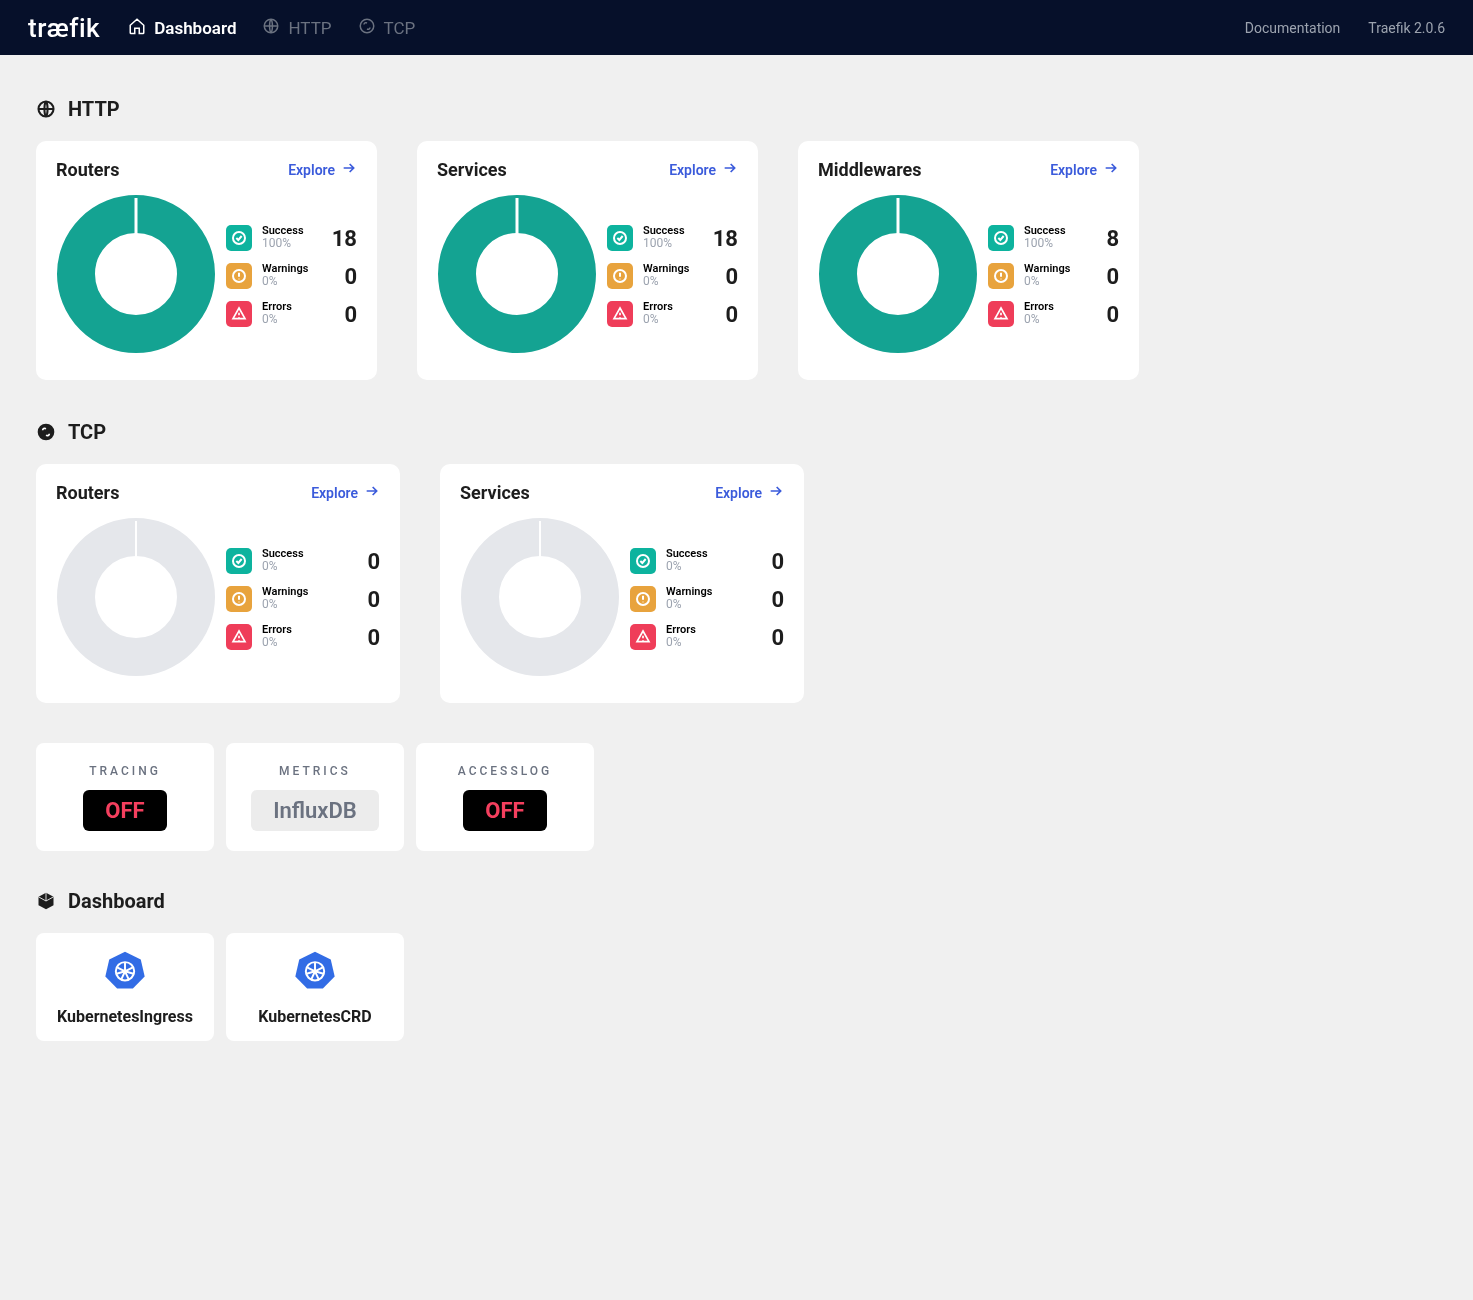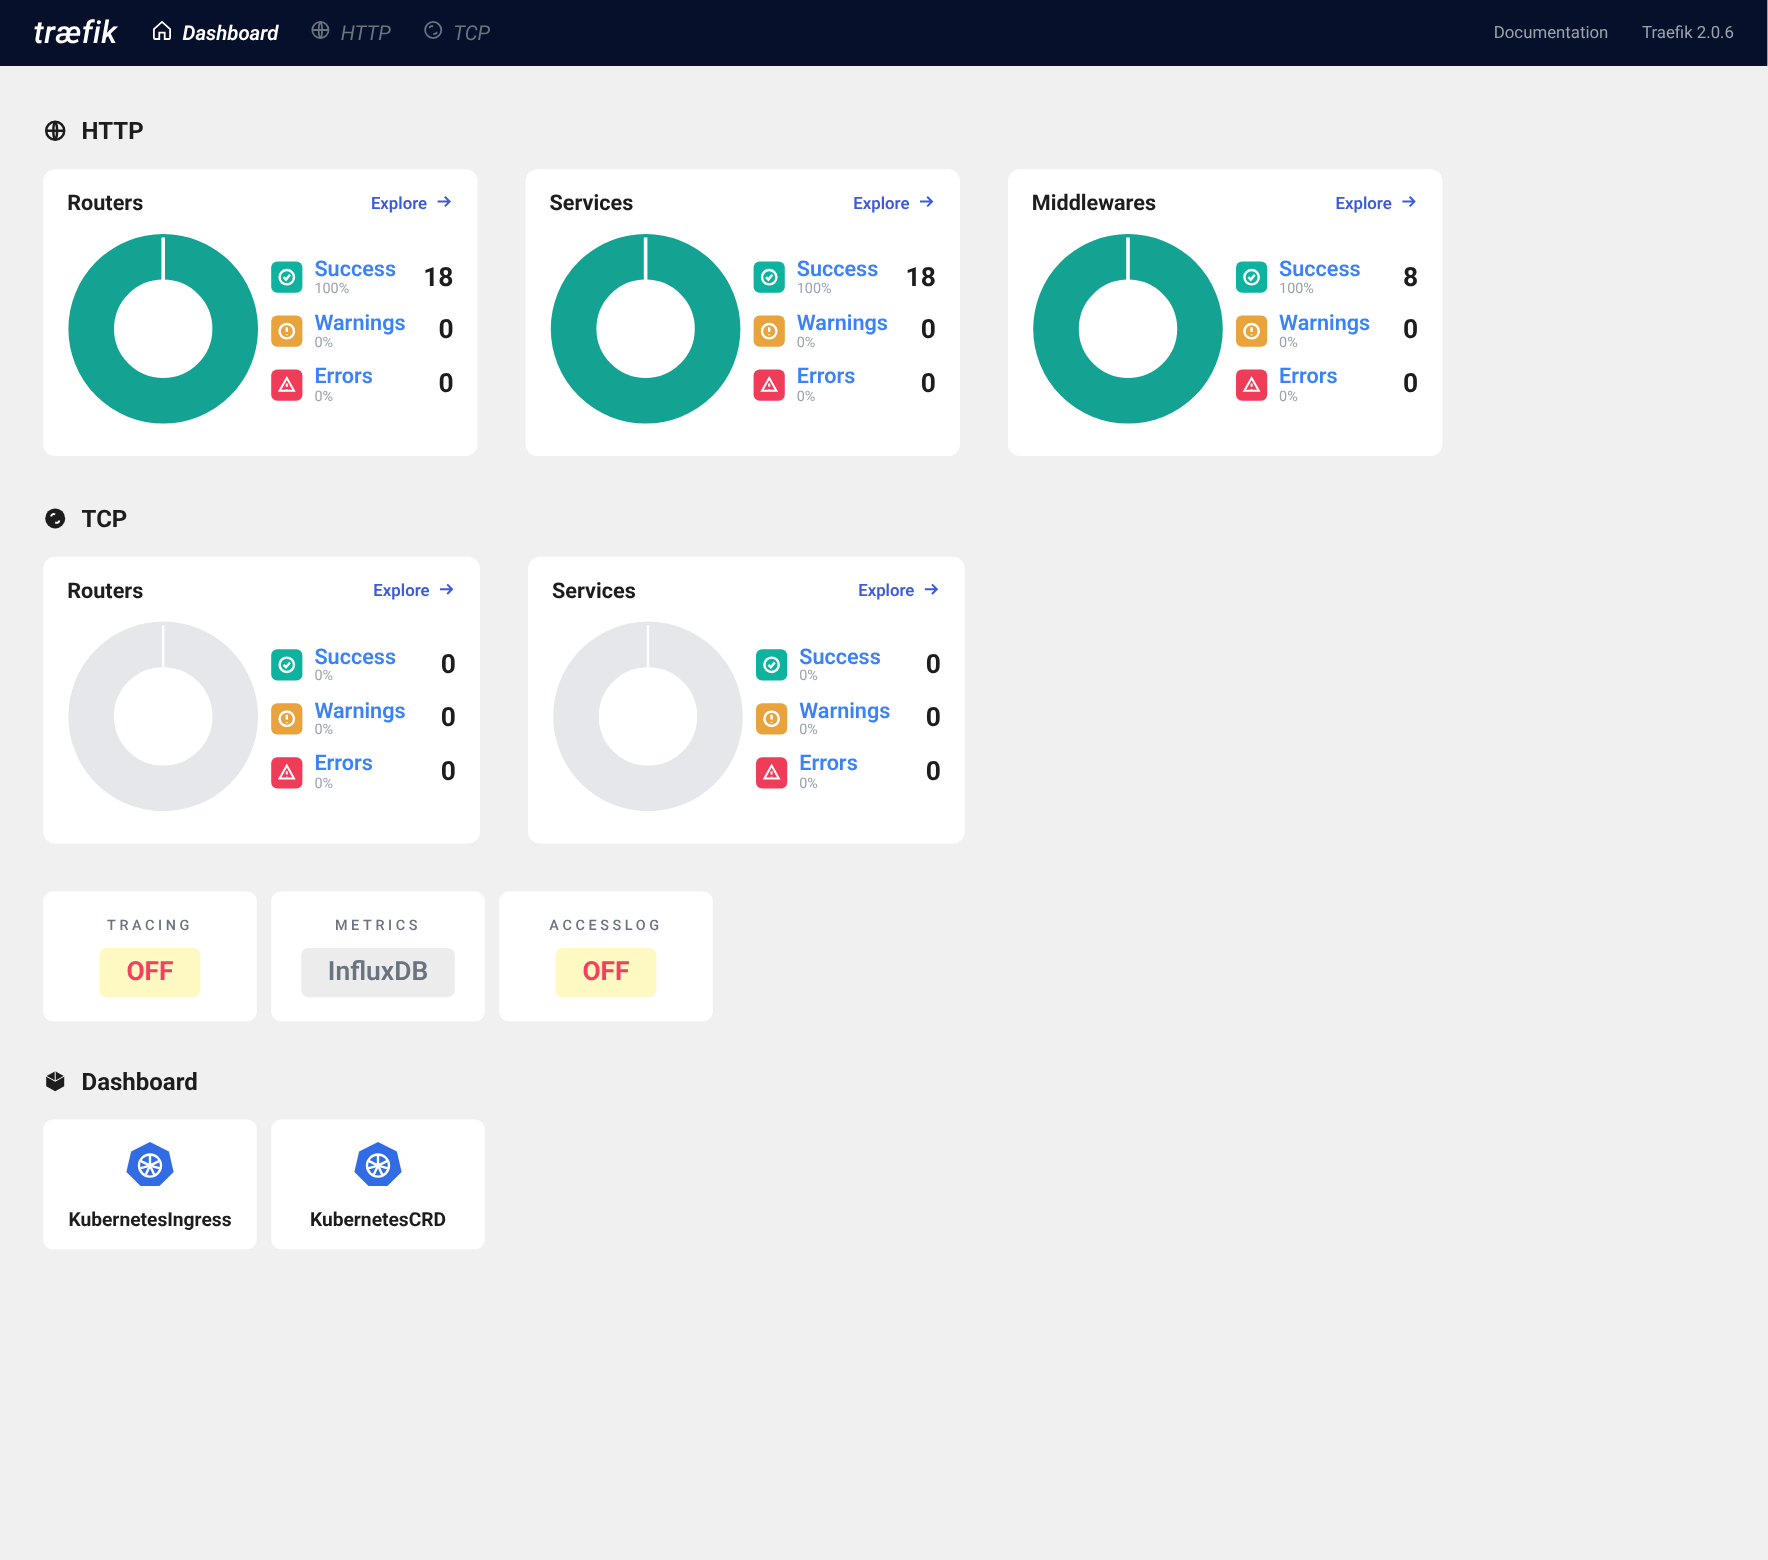--- a/index.html
+++ b/index.html
@@ -1,18 +1,18 @@
 <!DOCTYPE html>
 <html><head>
 <meta charset="utf-8">
 <style>
   * { box-sizing: border-box; margin: 0; padding: 0; }
   html, body { width: 1473px; font-family: -apple-system, BlinkMacSystemFont, "Segoe UI", Roboto, Helvetica, Arial, sans-serif; background: #f0f0f0; color: #1d1d1d; }
   .navbar { background: #06102a; height: 55px; display: flex; align-items: center; padding: 0 28px; justify-content: space-between; }
-  .nav-left { display: flex; align-items: center; gap: 28px; font-style: italic; }
+  .nav-left { display: flex; align-items: center; gap: 28px; }
   .logo { color: #fff; font-size: 26px; font-weight: 500; letter-spacing: 0.5px; }
   .nav-items { display: flex; align-items: center; gap: 26px; }
   .nav-item { display: flex; align-items: center; gap: 8px; color: #6b7280; font-size: 17px; cursor: pointer; }
   .nav-item.active { color: #fff; font-weight: 600; }
   .nav-item svg, .nav-item .icon { width: 18px; height: 18px; }
   .nav-right { display: flex; align-items: center; gap: 28px; color: #9ca3af; font-size: 14px; }
   .nav-right a { color: #9ca3af; text-decoration: none; cursor: pointer; }
   .content { padding: 30px 36px 40px; width: 1175px; }
   .section-header { display: flex; align-items: center; gap: 12px; margin: 12px 0 20px; }
   .section-header .icon { width: 20px; height: 20px; display: flex; align-items: center; justify-content: center; }
@@ -25,28 +25,28 @@
   .card-body { display: flex; align-items: center; gap: 10px; }
   .donut { width: 160px; height: 160px; flex-shrink: 0; }
   .stats { flex: 1; display: flex; flex-direction: column; gap: 12px; }
   .stat { display: flex; align-items: center; gap: 10px; }
   .stat-icon { width: 26px; height: 26px; border-radius: 5px; display: flex; align-items: center; justify-content: center; flex-shrink: 0; }
   .stat-icon.success { background: #0db39e; }
   .stat-icon.warning { background: #e8a33d; }
   .stat-icon.error { background: #ef3d59; }
   .stat-icon svg { width: 16px; height: 16px; }
   .stat-text { flex: 1; line-height: 1.1; }
-  .stat-text .label { font-size: 18px; font-weight: 600; color: #3b82f6; }
+  .stat-text .label { font-size: 11px; font-weight: 600; color: #000000; }
   .stat-text .pct { font-size: 12px; color: #9ca3af; }
   .stat-value { font-size: 22px; font-weight: 700; min-width: 30px; text-align: right; }
   .feature-row { display: flex; gap: 12px; margin-bottom: 38px; }
   .feature-card { background: #fff; border-radius: 8px; width: 178px; height: 108px; display: flex; flex-direction: column; align-items: center; justify-content: center; gap: 12px; }
   .feature-title { font-size: 12px; letter-spacing: 3px; color: #6b7280; font-weight: 500; }
   .feature-pill { padding: 8px 22px; border-radius: 6px; font-size: 22px; font-weight: 700; }
-  .pill-off { background: #fef9c3; color: #f43f5e; }
+  .pill-off { background: #000000; color: #f43f5e; }
   .pill-info { background: #ececec; color: #6b7280; font-size: 22px; font-weight: 600; }
   .provider-row { display: flex; gap: 12px; }
   .provider-card { background: #fff; border-radius: 8px; width: 178px; height: 108px; display: flex; flex-direction: column; align-items: center; justify-content: center; gap: 12px; }
   .provider-name { font-size: 16px; font-weight: 700; }
   .k8s-icon { width: 42px; height: 42px; }
 </style>
 </head>
 <body>
 
 <div class="navbar">

